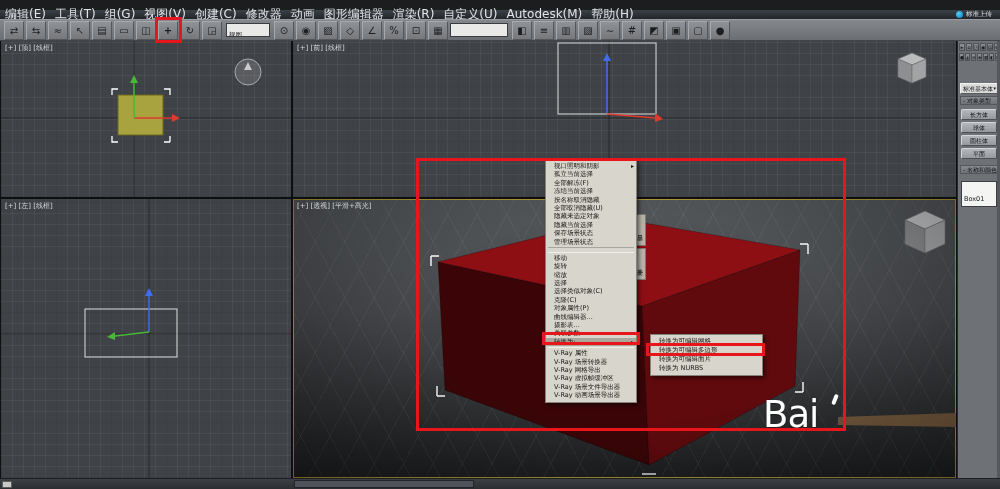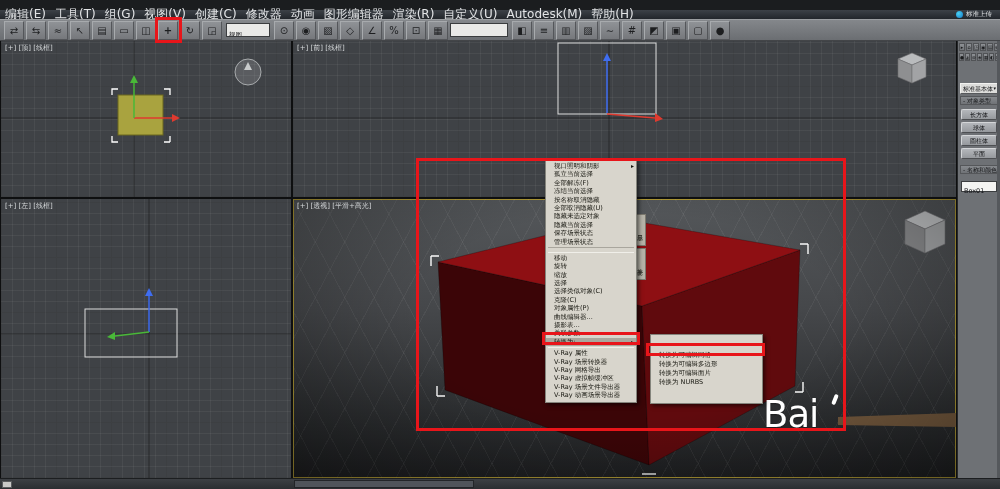--- a/index.html
+++ b/index.html
@@ -42,41 +42,41 @@
   .vp svg{position:absolute;left:0;top:0;pointer-events:none}
 
   
   .ctx{position:absolute;left:545px;top:159px;width:92px;background:#d8d5cc;border:1px solid #84847c;box-shadow:2px 2px 4px rgba(0,0,0,.55);z-index:20;padding:2px 0}
   .ctx-item{height:8.4px;line-height:8.4px;font-size:6.5px;color:#16160f;padding:0 8px;position:relative;white-space:nowrap;overflow:hidden;cursor:pointer}
   .ctx-item .arr{position:absolute;right:2px;top:0;font-size:6px;line-height:8.4px}
   .ctx-item.hl{background:#aaa79d}
   .ctx-gap{height:6px;border-top:1px solid #a9a69d;border-bottom:1px solid #f0efe9;margin:1px 2px}
   .ctx-sep{height:1px;background:#a9a69d;border-bottom:1px solid #f0efe9;margin:1px 2px}
   .quad-tab{position:absolute;left:636px;width:10px;background:#b6b3a8;border:1px solid #7c796f;color:#22221b;font-size:6px;writing-mode:vertical-rl;text-align:center;z-index:19;line-height:9px}
-  .submenu{position:absolute;left:650px;top:334px;width:113px;background:#d8d5cc;border:1px solid #84847c;box-shadow:2px 2px 4px rgba(0,0,0,.55);z-index:21;padding:16px 0}
+  .submenu{position:absolute;left:650px;top:334px;width:113px;background:#d8d5cc;border:1px solid #84847c;box-shadow:2px 2px 4px rgba(0,0,0,.55);z-index:21;padding:2px 0}
   .submenu .ctx-item{height:9px;line-height:9px}
 
   
   .red-box{position:absolute;border:3px solid #e8151a;z-index:30;pointer-events:none}
 
   
   .watermark{position:absolute;left:763px;top:393px;z-index:6;color:#fff;font-size:37px;font-weight:normal;letter-spacing:-1px;text-shadow:0 1px 2px rgba(0,0,0,.35)}
   .wm-dot{position:absolute;left:70px;top:1px;width:4px;height:11px;background:#fff;transform:rotate(22deg);border-radius:2px}
 
   
   .cpanel{position:absolute;left:957px;top:41px;width:43px;height:437px;background:#6e7175;border-left:1px solid #26282a}
   .cp-tabs{position:absolute;left:1px;top:2px;display:flex;gap:1px}
   .cp-tab{width:6px;height:8px;background:linear-gradient(#8e9195,#74777b);border:1px solid #515356;font-size:5px;line-height:7px;text-align:center;color:#1b1c1e;cursor:pointer}
   .cp-cats{position:absolute;left:1px;top:12px;display:flex;gap:1px}
   .cp-cat{width:5px;height:8px;background:linear-gradient(#8e9195,#74777b);border:1px solid #515356;font-size:4.5px;line-height:7px;text-align:center;color:#1b1c1e;cursor:pointer}
   .cp-drop{position:absolute;left:2px;top:42px;width:38px;height:11px;background:#dcdcda;border:1px solid;border-color:#f2f2f0 #57595c #57595c #f2f2f0;font-size:6px;line-height:9px;color:#121315;padding:0 2px;white-space:nowrap;overflow:hidden;cursor:pointer}
   .cp-drop .dd{position:absolute;right:1px;top:0;font-size:5px}
   .cp-rollout{position:absolute;left:2px;width:38px;height:9px;background:linear-gradient(#878a8e,#6f7276);border:1px solid #55575a;font-size:6px;line-height:8px;color:#17181a;padding:0 2px;white-space:nowrap;overflow:hidden;cursor:pointer}
   .cp-btn{position:absolute;left:3px;width:36px;height:11px;background:linear-gradient(#b4b7bb,#96999d);border:1px solid;border-color:#d4d6d8 #4d4f52 #4d4f52 #d4d6d8;border-radius:2px;font-size:6px;line-height:10px;text-align:center;color:#101113;white-space:nowrap;overflow:hidden;cursor:pointer}
-  .cp-name{position:absolute;left:3px;top:140px;width:36px;height:11px;background:#f4f4f2;border:1px solid #3c3e40;font-size:6.5px;line-height:10px;color:#15161a;padding:4px 2px}
+  .cp-name{position:absolute;left:3px;top:140px;width:36px;height:11px;background:#f4f4f2;border:1px solid #3c3e40;font-size:6.5px;line-height:10px;color:#15161a;padding:12px 2px}
   .cp-scroll{position:absolute;right:0;top:0;width:3px;height:437px;background:#55585c}
 
   
   .statusbar{position:absolute;left:0;top:478px;width:1000px;height:11px;background:linear-gradient(#3d4044,#2b2e31);border-top:1px solid #1c1e20}
   .sb-chip{position:absolute;left:2px;top:2px;width:10px;height:7px;background:#c9c9c7;border:1px solid #5a5c5e}
   .sb-seg{position:absolute;left:294px;top:1px;width:180px;height:8px;background:#50545a;border:1px solid #232528}
 </style>
 </head>
 <body>
 

